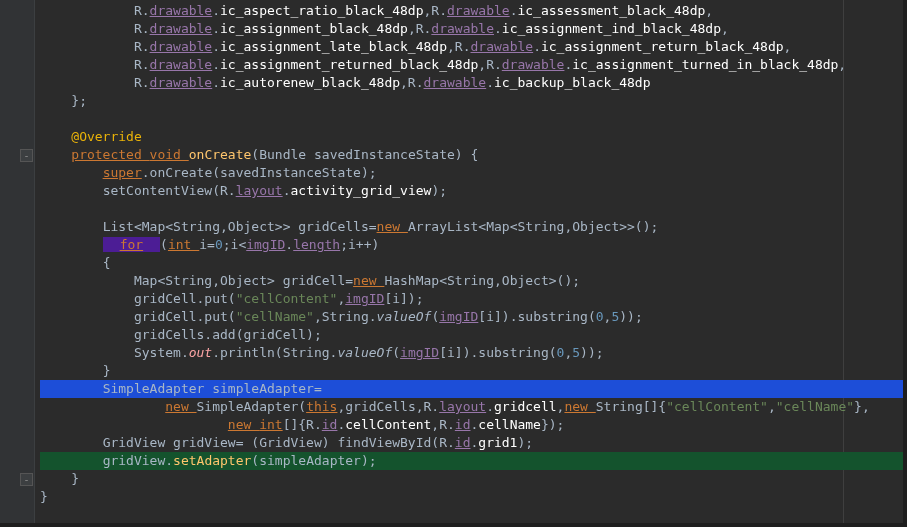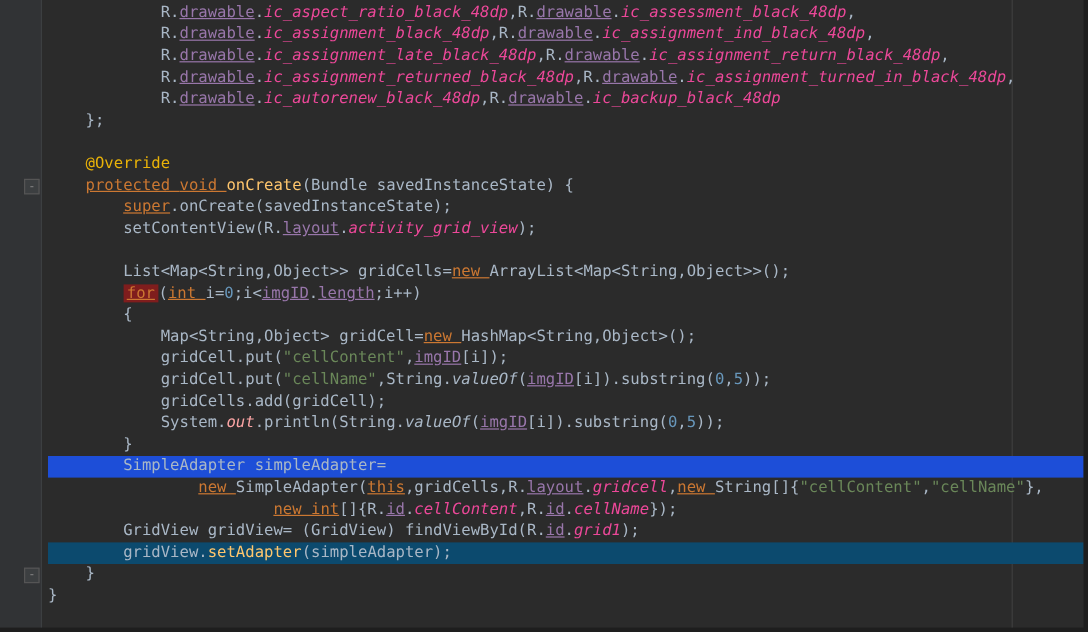--- a/index.html
+++ b/index.html
@@ -60,34 +60,34 @@
     cursor: text;
   }
   .line {
     height: 18px;
     position: relative;
   }
   .hl-err {
     background: #1d4ed8; 
   }
   .hl-caret2 {
-    background: #0c4a6e; 
+    background: #14532d; 
   }
   
   .kw   { color: #cc7832; text-decoration: underline; }
   .lit  { color: #6897bb; } 
   .str  { color: #6a8759; }
   .fld  { color: #9876aa; text-decoration: underline; } 
   .stat { color: #fca5a5; font-style: italic; } 
   .itlc { font-style: italic; }
-  .ital-id { color: #ec4899; font-style: italic; } 
+  .ital-id { color: #ffffff; } 
   .ann  { color: #eab308; } 
   .warn { color: #ffc66d; }
   .underlined { text-decoration-color: #5e6366; }
-  .for-bg { background: #7f1d1d; padding: 0 3px; }
+  .for-bg { background: #4c1d95; padding: 0 17px; }
 
   
   .frame-bottom {
     position: absolute;
     left: 0; right: 0; bottom: 0; height: 4px;
     background: #1e1e1e;
   }
   .frame-right {
     position: absolute;
     top: 0; right: 0; bottom: 0; width: 4px;

